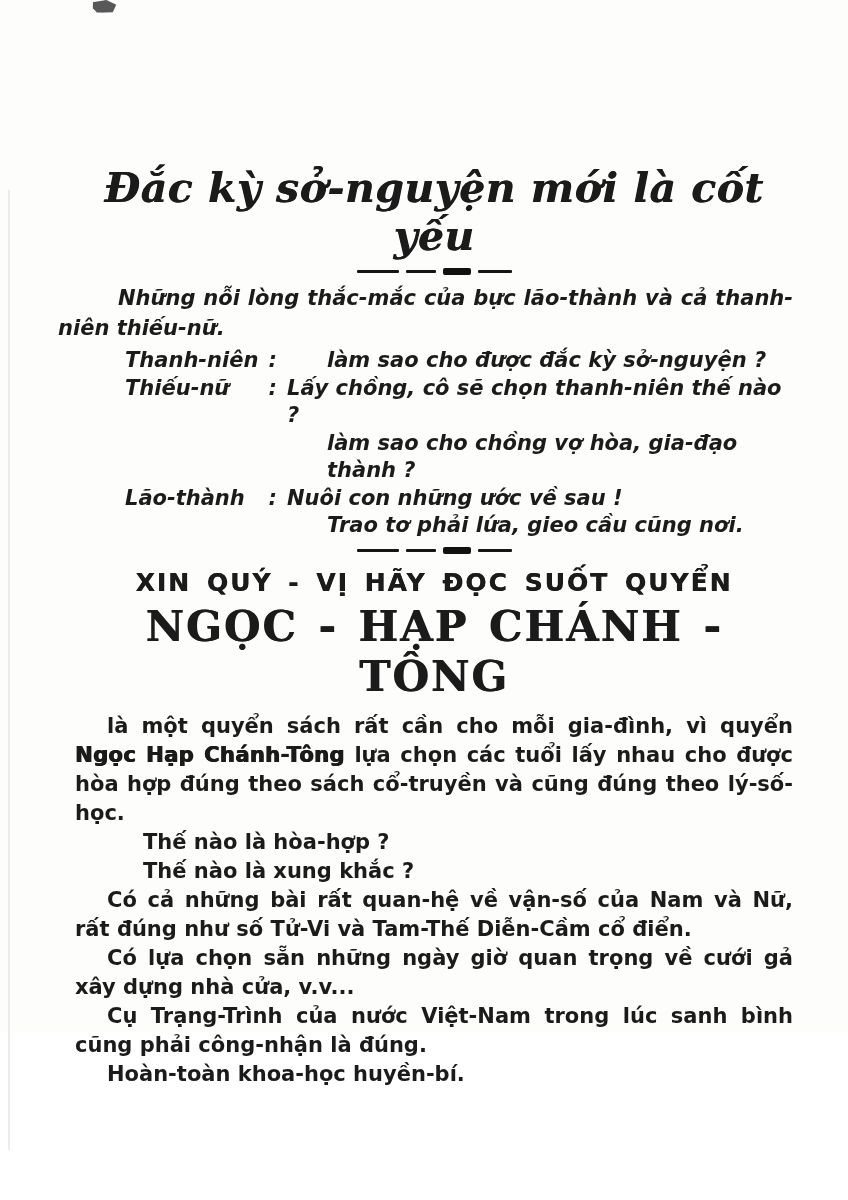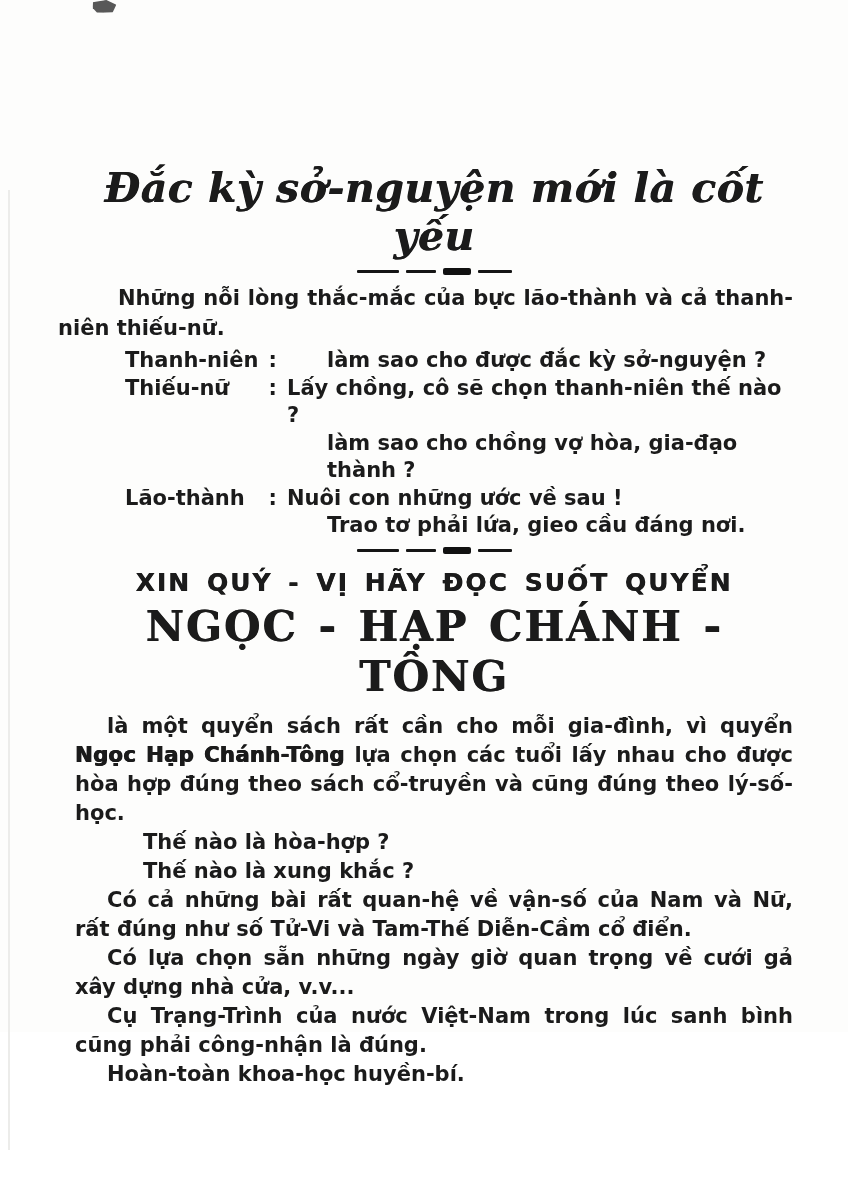--- a/index.html
+++ b/index.html
@@ -24,23 +24,23 @@
     margin:0;font-family:"DejaVu Serif",serif;font-style:italic;font-weight:700;
     font-size:41px;line-height:48px;text-align:center;letter-spacing:.5px;
     text-shadow:.5px 0 0 currentColor;
   }
   .rule{display:flex;align-items:center;justify-content:center;gap:7px;height:10px;margin:6px 0 0 0;}
   .rule .d{height:3px;background:#151515;border-radius:1px;}
   .rule .d1{width:42px;} .rule .d2{width:30px;} .rule .d3{width:34px;}
   .rule .dc{width:28px;height:7px;background:#111;border-radius:2px;}
   p{margin:0;}
   .jp{text-align:justify;line-height:29px;}
-  .intro{margin:7px 0 0 -17px;text-indent:60px;line-height:30px;text-align:justify;}
+  .intro{margin:7px 0 0 -17px;text-indent:60px;line-height:30px;text-align:justify;font-style:italic;}
   .dialogue{margin:4px 0 0 50px;line-height:27.5px;}
-  .drow{display:flex;align-items:flex-start;}
+  .drow{display:flex;align-items:flex-start;font-style:italic;}
   .spk{display:flex;justify-content:space-between;width:152px;flex:none;}
   .dlines{display:block;margin-left:10px;}
   .dl2{display:block;margin-left:40px;}
   .invite{
     margin:12px 0 0 0;text-align:center;font-size:25px;line-height:30px;
     letter-spacing:2px;word-spacing:5px;text-shadow:.4px 0 0 currentColor;
   }
   .booktitle{
     margin:4px 0 0 0;font-family:"DejaVu Serif",serif;font-weight:700;
     font-size:42px;line-height:50px;text-align:center;letter-spacing:2px;word-spacing:4px;
@@ -88,21 +88,21 @@
             <span>Thiếu-nữ</span>
             <span>:</span>
           </span>
         <span class="dlines"><span>Lấy chồng, cô sẽ chọn thanh-niên thế nào ?</span><span class="dl2">làm sao cho chồng vợ hòa, gia-đạo thành ?</span></span>
       </div>
       <div class="drow">
         <span class="spk">
             <span>Lão-thành</span>
             <span>:</span>
           </span>
-        <span class="dlines"><span>Nuôi con những ước về sau !</span><span class="dl2">Trao tơ phải lứa, gieo cầu đáng nơi.</span></span>
+        <span class="dlines"><span>Nuôi con những ước về sau !</span><span class="dl2">Trao tơ phải lứa, gieo cầu cũng nơi.</span></span>
       </div>
     </section>
 
     <div class="rule">
       <span class="d d1"></span>
       <span class="d d2"></span>
       <span class="dc"></span>
       <span class="d d3"></span>
     </div>
 

